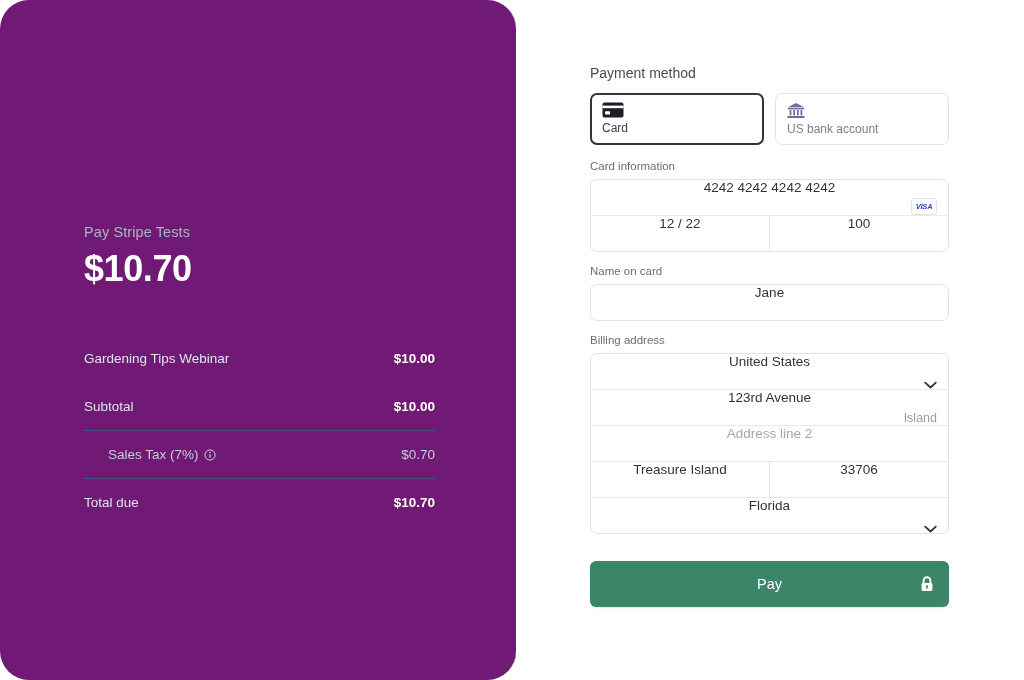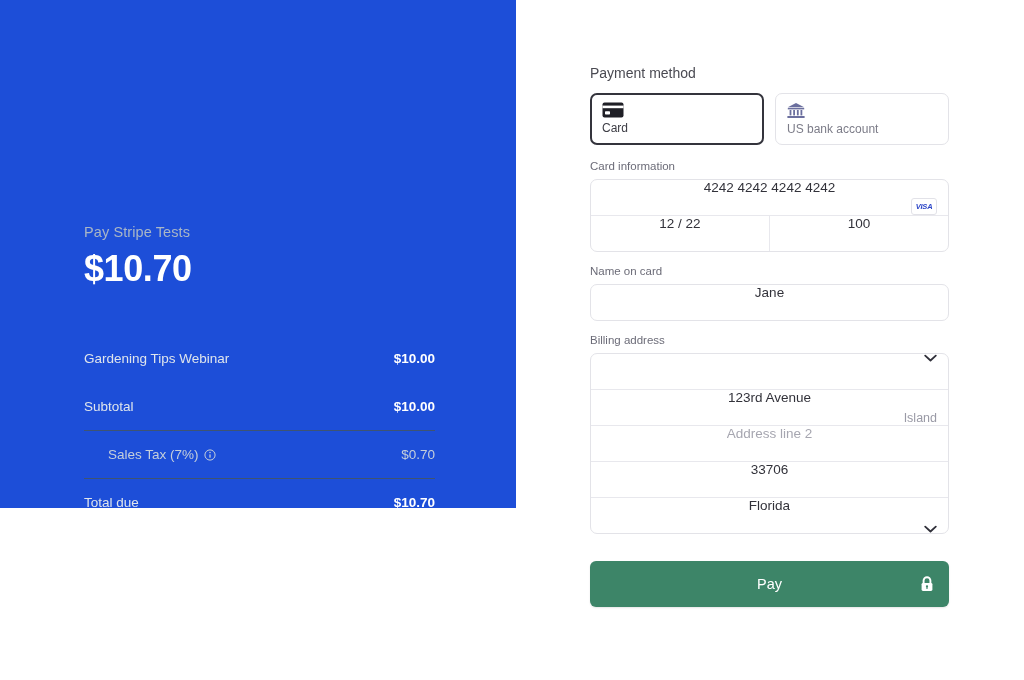--- a/index.html
+++ b/index.html
@@ -15,25 +15,26 @@
   .page {
     position: relative;
     width: 1024px;
     height: 680px;
     display: flex;
   }
 
   
   .summary-panel {
     width: 516px;
-    height: 508px;
-    background: #1d4ed8;
+    height: 680px;
+    background: #701a75;
     position: relative;
     flex: 0 0 516px;
     box-shadow: 1px 0 0 rgba(0,0,0,0.18);
+    border-radius: 29px;
   }
 
   .summary-inner {
     position: absolute;
     left: 84px;
     top: 222px;
     width: 351px;
   }
 
   .merchant-name {
@@ -383,20 +384,21 @@
       </div>
 
       <div class="stack-gap-sm"></div>
 
       <div class="field-label">Billing address</div>
 
       <div class="input-group">
 
         <div class="input-row">
           <div class="input-cell tall">
+            <span class="val">United States</span>
             <span class="chev">
               <svg width="13" height="8" viewBox="0 0 13 8">
                 <path d="M1.2 1.6 L6.5 6.5 L11.8 1.6" fill="none" stroke="#30303a" stroke-width="1.8" stroke-linecap="round" stroke-linejoin="round"></path>
               </svg>
             </span>
           </div>
         </div>
 
         <div class="input-row">
           <div class="input-cell tall">
@@ -405,20 +407,23 @@
           </div>
         </div>
 
         <div class="input-row">
           <div class="input-cell tall placeholder">
             <span class="val">Address line 2</span>
           </div>
         </div>
 
         <div class="input-row">
+          <div class="input-cell tall">
+            <span class="val">Treasure Island</span>
+          </div>
           <div class="input-cell tall">
             <span class="val">33706</span>
           </div>
         </div>
 
         <div class="input-row">
           <div class="input-cell tall">
             <span class="val">Florida</span>
             <span class="chev">
               <svg width="13" height="8" viewBox="0 0 13 8">

